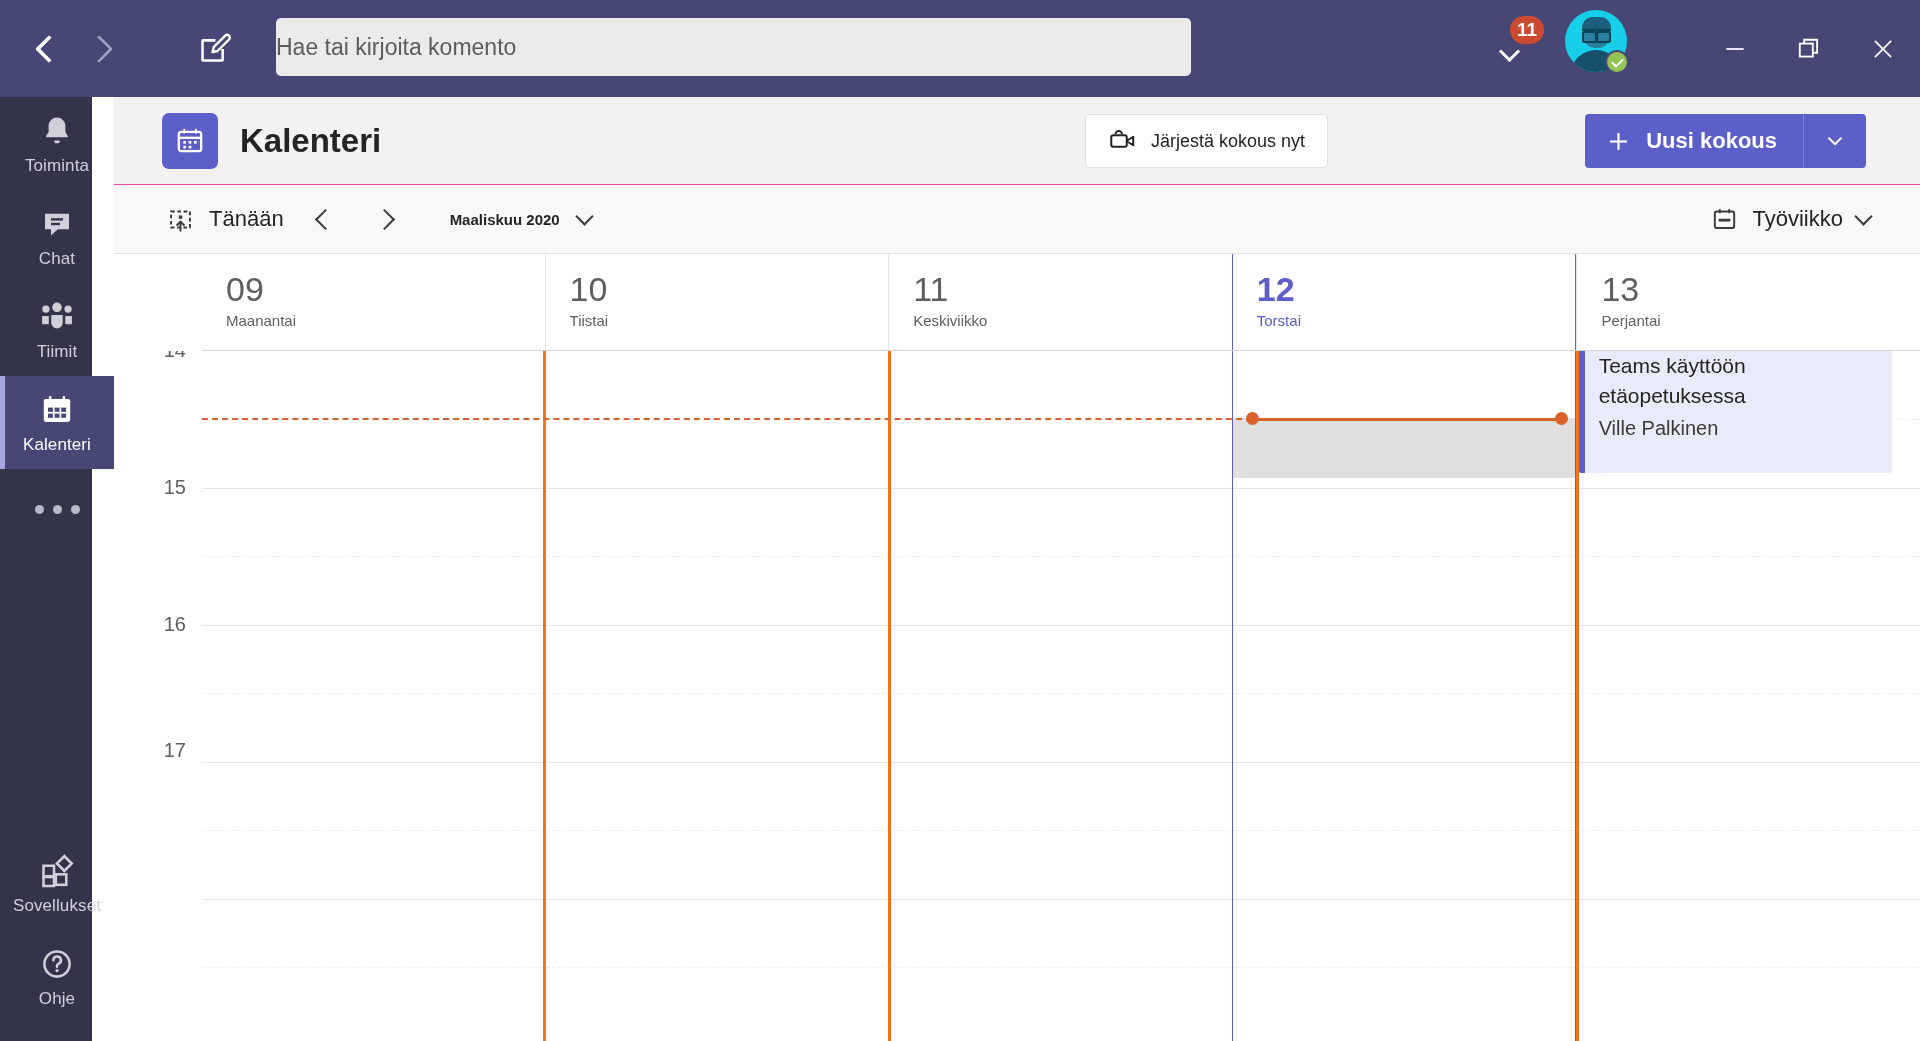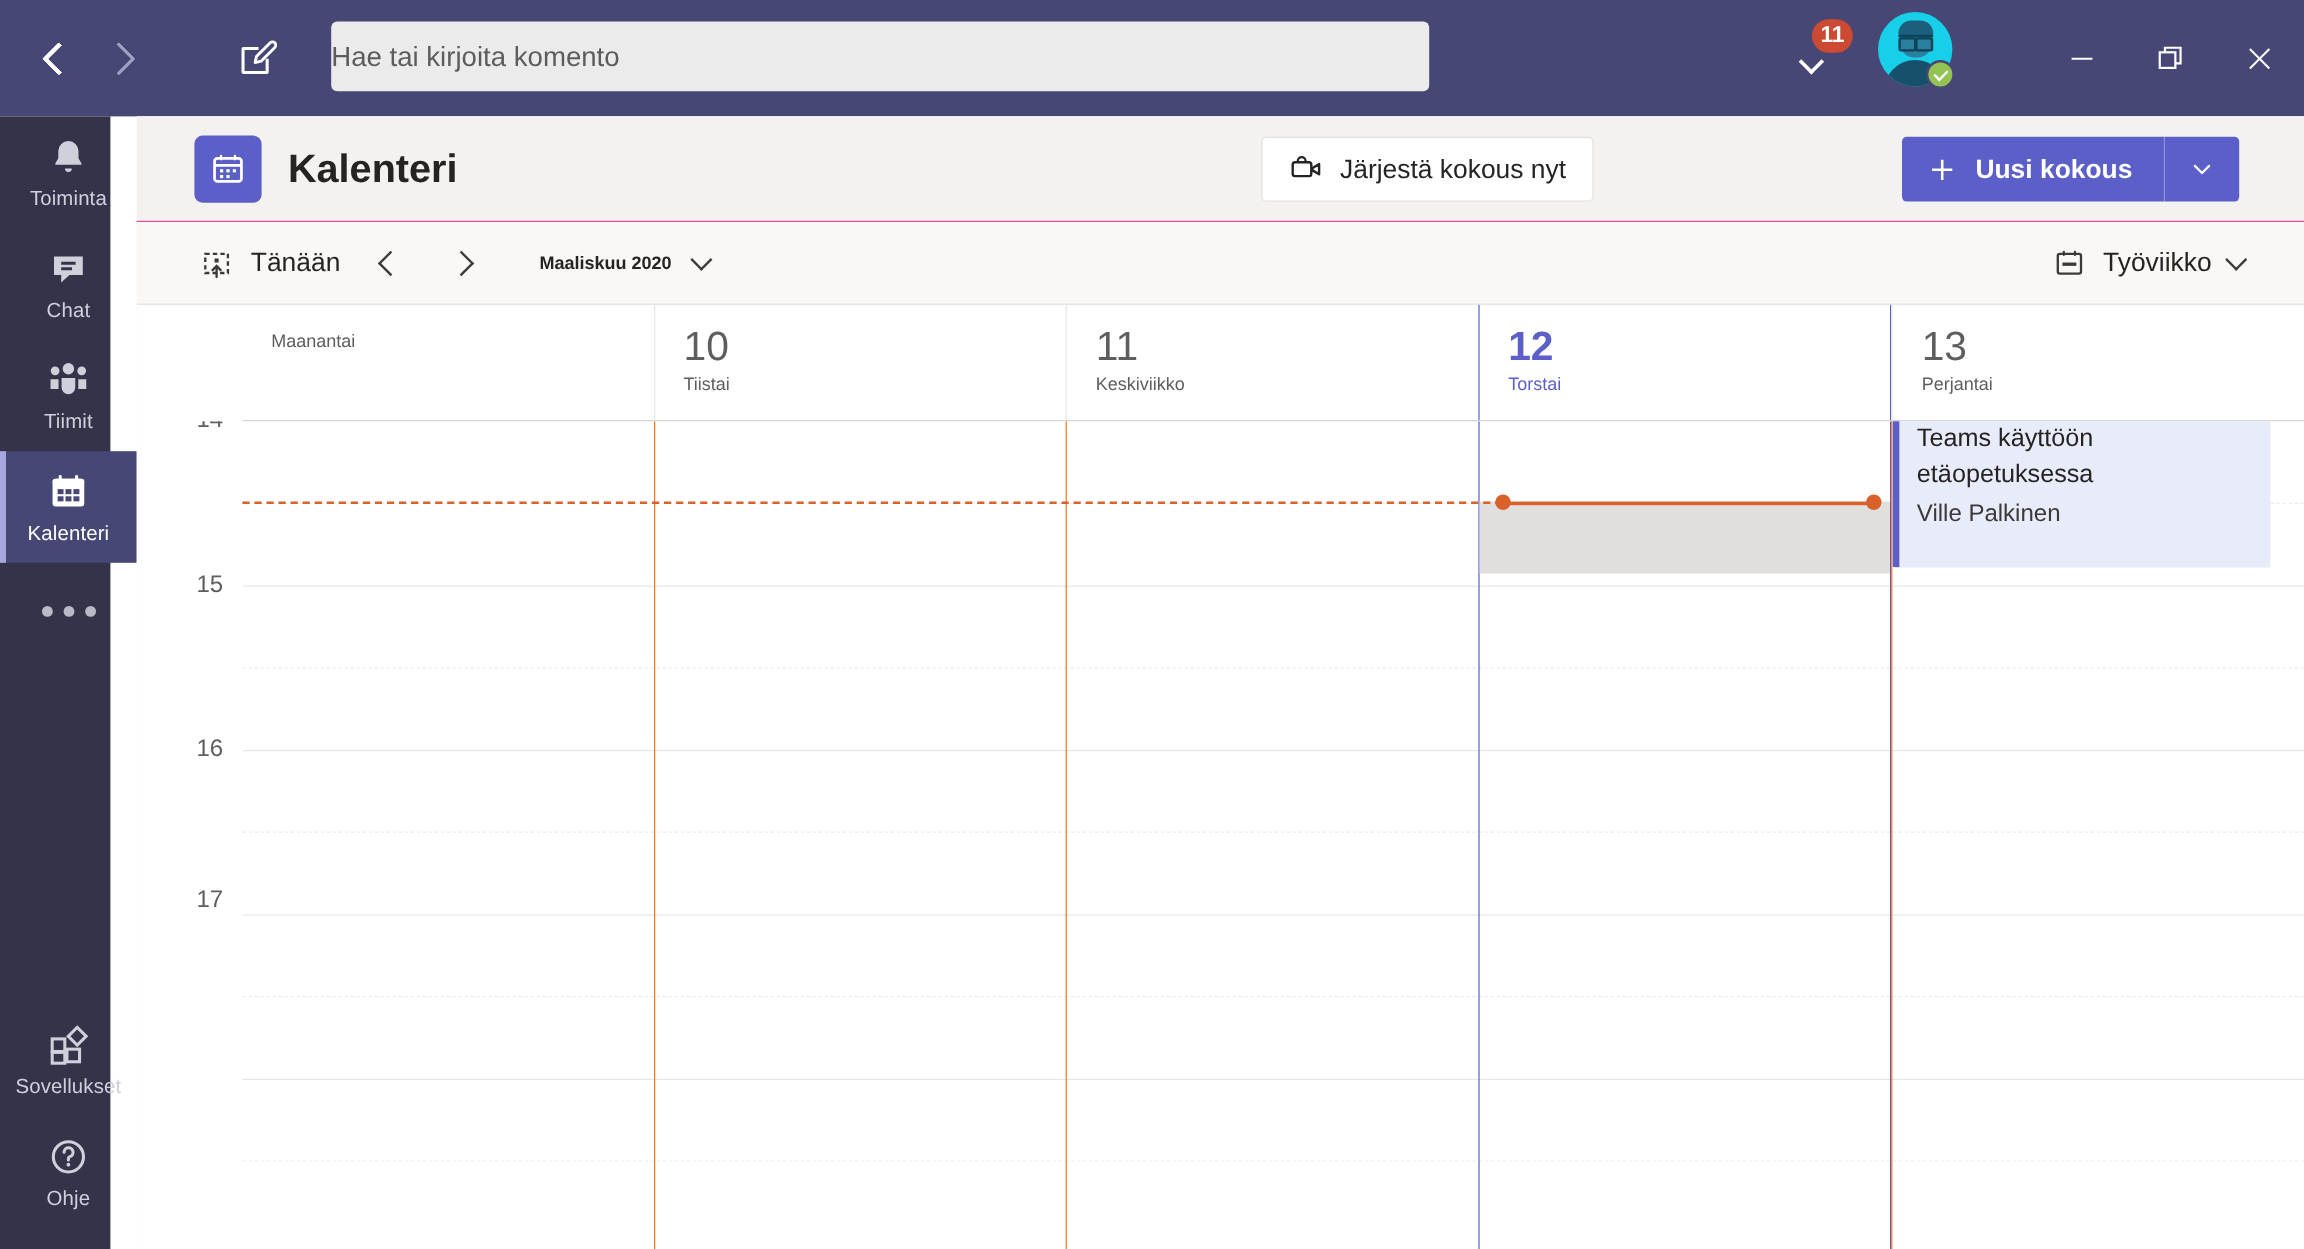--- a/index.html
+++ b/index.html
@@ -177,21 +177,21 @@
   }
   .page-title {
     margin-left: 22px; font-size: 33px; font-weight: bold; color: #252423;
   }
 
   .btn-meet-now {
     position: absolute; right: 592px; top: 17px;
     height: 54px; padding: 17px 22px;
     background: #fff; border: 1px solid #e0dfde; border-radius: 4px;
     display: flex; align-items: center; gap: 13px;
-    font-size: 22px; color: #252423; cursor: pointer;
+    font-size: 18px; color: #252423; cursor: pointer;
   }
   .btn-new-wrap {
     position: absolute; right: 54px; top: 17px;
     display: flex; height: 54px; cursor: pointer;
   }
   .btn-new {
     background: #5b5fc7; color: #fff;
     height: 54px; padding: 0 26px 0 20px;
     border-radius: 4px 0 0 4px;
     display: flex; align-items: center; gap: 14px;
@@ -267,21 +267,21 @@
     position: absolute; left: 0; top: 0; width: 88px; height: 100%;
     background: #fff;
   }
   .hourlbl {
     position: absolute; right: 16px;
     font-size: 20px; color: #605e5c;
   }
   .cols { position: absolute; left: 88px; top: 0; right: 0; height: 100%; display: flex; }
   .col {
     flex: 1 1 0; position: relative;
-    border-left: 1px solid #f97316;
+    border-left: 3px solid #f97316;
   }
   .col:first-child { border-left: none; }
   .col.today { border-left: 1px solid #5b5fc7; border-right: 1px solid #5b5fc7; }
   .hline {
     position: absolute; left: 0; right: 0; height: 0;
     border-top: 1px solid #e8e6e4;
   }
   .hline.half { border-top: 1px dashed #ededed; }
   .hline.full-gutter { left: 88px; }
 
@@ -534,20 +534,21 @@
       </svg>
       <span>Työviikko</span>
       <span class="caret-sm"></span>
     </div>
   </div>
 
   <div class="cal">
 
     <div class="daybar">
       <div class="daycell">
+        <div class="daynum">09</div>
         <div class="dayname">Maanantai</div>
       </div>
       <div class="daycell">
         <div class="daynum">10</div>
         <div class="dayname">Tiistai</div>
       </div>
       <div class="daycell">
         <div class="daynum">11</div>
         <div class="dayname">Keskiviikko</div>
       </div>

